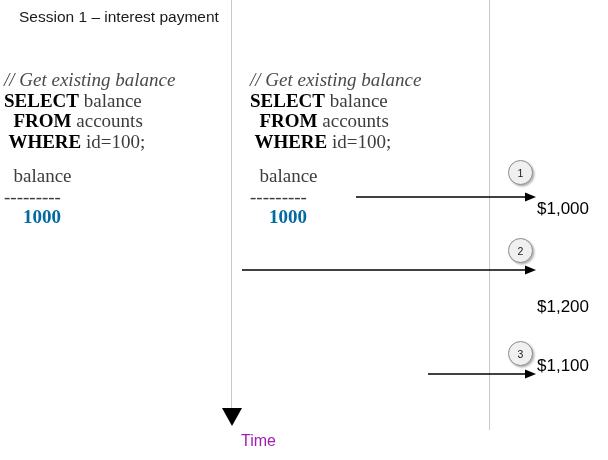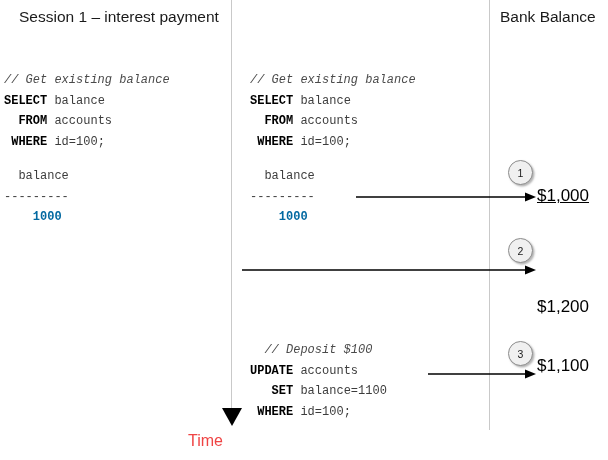--- a/index.html
+++ b/index.html
@@ -37,22 +37,22 @@
     color: #1a1a1a;
     white-space: pre-wrap;
   }
   #header-s1 { left: 3px;   top: 6px;  width: 215px; margin-left: 16px; }
   #header-s2 { left: 250px; top: 6px;  width: 230px; }
   #header-bb { left: 500px; top: 6px;  width: 108px; }
 
   
   .code {
     position: absolute;
-    font-family: Liberation Mono, monospace;
-    font-size: 12px;
+    font-family: Liberation Serif, serif;
+    font-size: 19px;
     line-height: 20.5px;
     color: #2b2b2b;
     white-space: pre;
   }
   .code .cmt {
     font-style: italic;
     color: #4a4a4a;
   }
   .code .kw {
     font-weight: bold;
@@ -72,21 +72,21 @@
   #result-s2       { left: 250px; top: 166px; }
   #code-s2-update  { left: 250px; top: 340px; }
 
   
   .balance-val {
     position: absolute;
     font-size: 17px;
     color: #000000;
     white-space: nowrap;
   }
-  #bal-1 { left: 537px; top: 186px; text-decoration: underline; }
+  #bal-1 { left: 537px; top: 199px; }
   #bal-2 { left: 537px; top: 258px; margin-top: 39px; }
   #bal-3 { left: 537px; top: 356px; }
 
   
   .step-circle {
     position: absolute;
     width: 25px;
     height: 25px;
     border-radius: 50%;
     background: #f0f0f0;
@@ -118,59 +118,54 @@
     left: 216px;
     top: 392px;
     width: 32px;
     height: 38px;
   }
   #time-label {
     position: absolute;
     left: 188px;
     top: 432px;
     width: 88px;
-    text-align: left;
+    text-align: right;
     font-size: 16px;
-    color: #ef4444;
+    color: #a21caf;
   }
 </style>
 </head>
 <body>
 
 <div id="canvas">
 
   <div class="vline" id="sep-1"></div>
   <div class="vline" id="sep-2"></div>
 
   <div class="col-header" id="header-s1">Session 1 – interest payment</div>
-  <div class="col-header" id="header-bb">Bank Balance</div>
 
   <div class="code" id="code-s1-select"><span class="cmt">// Get existing balance</span>
 <span class="kw">SELECT</span><span class="plain"> balance</span>
 <span class="kw">  FROM</span><span class="plain"> accounts</span>
 <span class="kw"> WHERE</span><span class="plain"> id=100;</span></div>
 
   <div class="code" id="result-s1"><span class="plain">  balance</span>
 <span class="plain">---------</span>
 <span class="val">    1000</span></div>
 
 
   <div class="code" id="code-s2-select"><span class="cmt">// Get existing balance</span>
 <span class="kw">SELECT</span><span class="plain"> balance</span>
 <span class="kw">  FROM</span><span class="plain"> accounts</span>
 <span class="kw"> WHERE</span><span class="plain"> id=100;</span></div>
 
   <div class="code" id="result-s2"><span class="plain">  balance</span>
 <span class="plain">---------</span>
 <span class="val">    1000</span></div>
 
-  <div class="code" id="code-s2-update"><span class="cmt">  // Deposit $100</span>
-<span class="kw">UPDATE</span><span class="plain"> accounts</span>
-<span class="kw">   SET</span><span class="plain"> balance=1100</span>
-<span class="kw"> WHERE</span><span class="plain"> id=100;</span></div>
 
   <svg class="harrow" id="arrow-1" viewBox="0 0 180 12">
     <line x1="0" y1="6" x2="172" y2="6" stroke="#000000" stroke-width="1.6"></line>
     <polygon points="180,6 169,1.5 169,10.5" fill="#000000"></polygon>
   </svg>
   <svg class="harrow" id="arrow-2" viewBox="0 0 294 12">
     <line x1="0" y1="6" x2="286" y2="6" stroke="#000000" stroke-width="1.6"></line>
     <polygon points="294,6 283,1.5 283,10.5" fill="#000000"></polygon>
   </svg>
   <svg class="harrow" id="arrow-3" viewBox="0 0 108 12">

